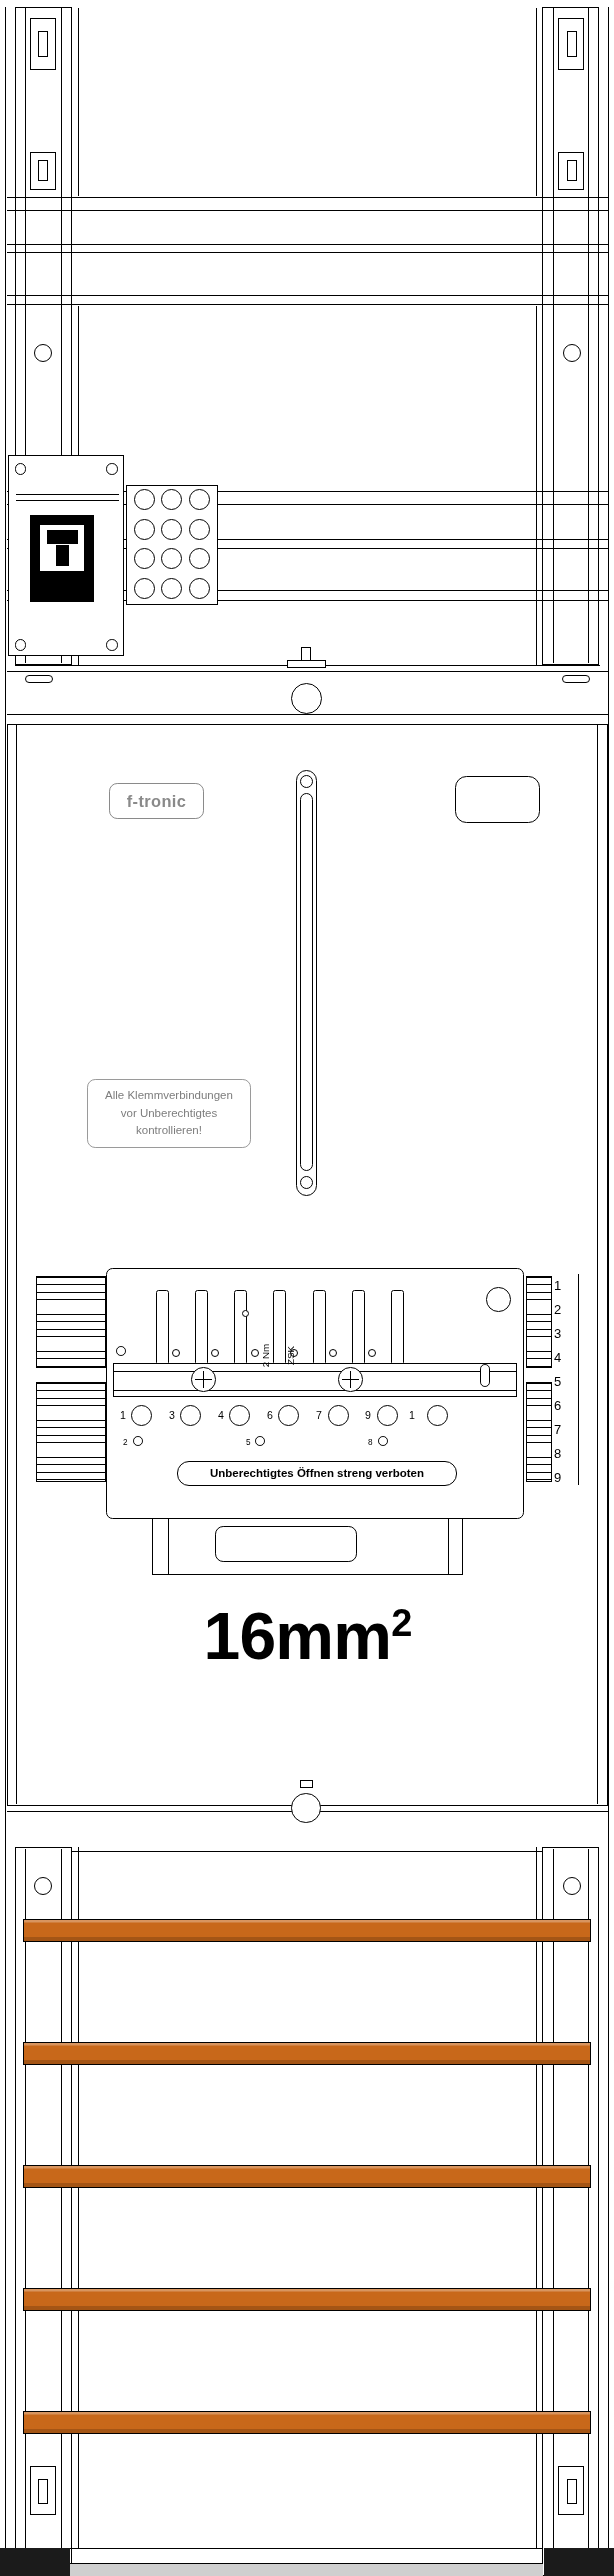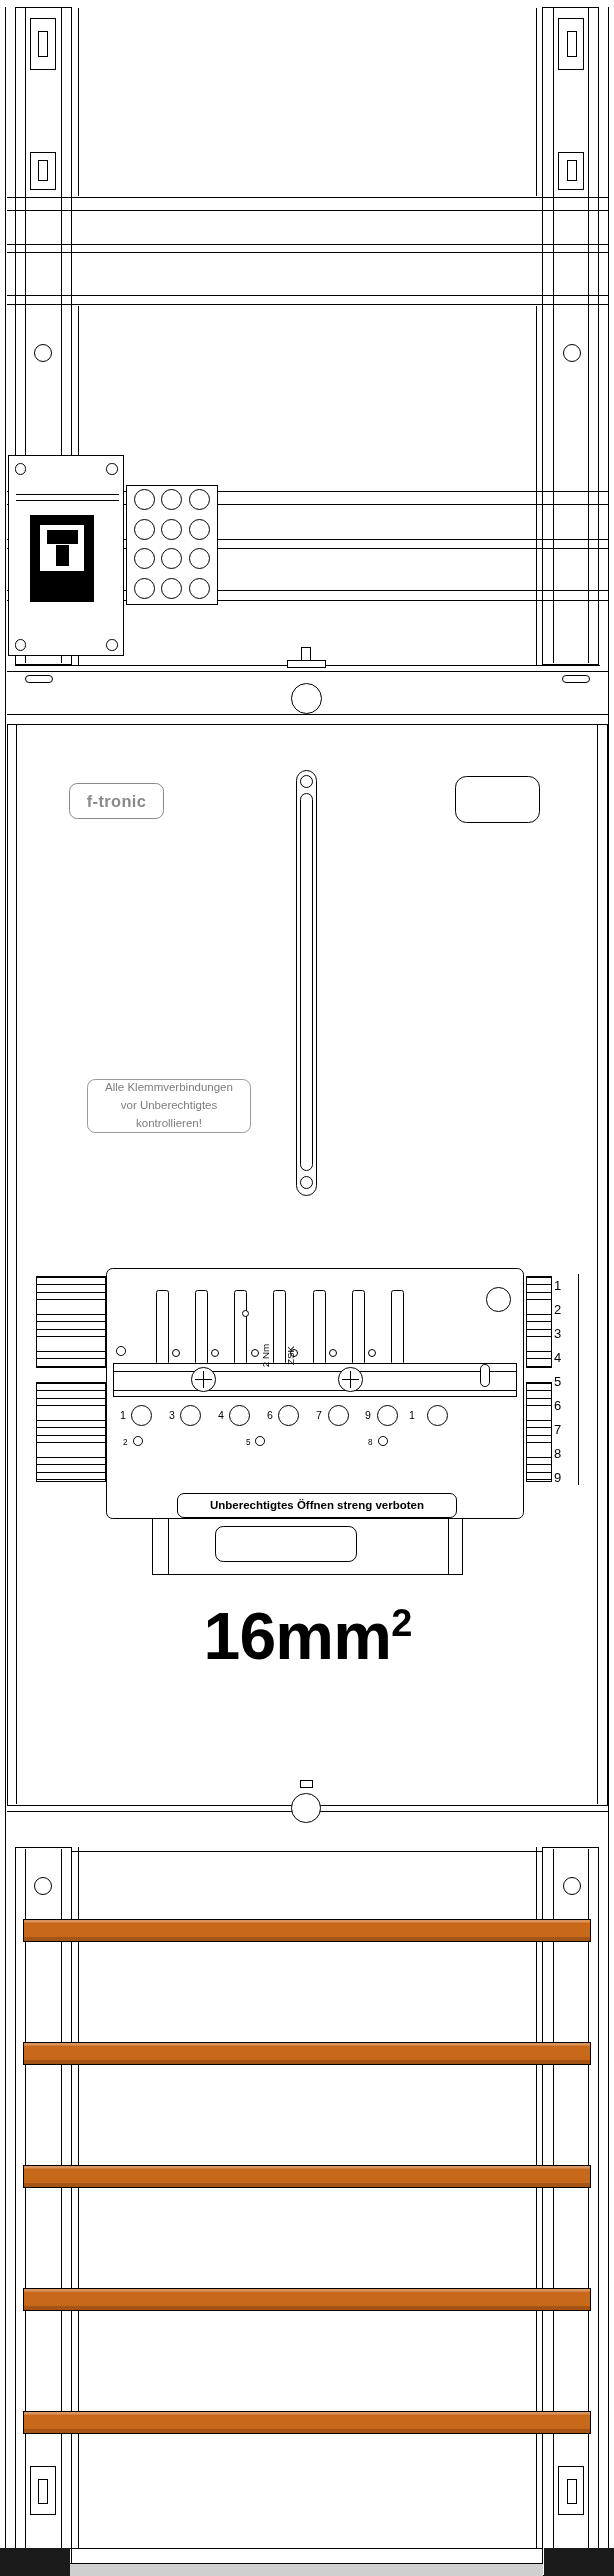--- a/index.html
+++ b/index.html
@@ -16,26 +16,26 @@
          background:repeating-linear-gradient(to bottom,#000 0,#000 0.8px,#fff 0.8px,#fff 7.4px);}
   .busbar{border:0.8px solid #000;
           box-shadow:inset 0 2.5px 0 rgba(255,255,255,.30), inset 0 -4.1px 0 rgba(0,0,0,.18);}
   .num{font-size:10.6px;line-height:1;}
   .numsm{font-size:8.2px;line-height:1;}
   .scale-num{display:block;height:24px;font-size:13px;line-height:24px;}
   .rot{transform:rotate(-90deg);transform-origin:center;font-size:9.8px;line-height:11.5px;
        white-space:nowrap;text-align:center;}
   .badge{border:1.6px solid #8a8a8a;border-radius:8.2px;color:#8a8a8a;
          display:flex;align-items:center;justify-content:center;
-         font-size:16.4px;font-weight:bold;letter-spacing:0.4px;background:#fff;}
+         font-size:16.4px;font-weight:bold;letter-spacing:0.4px;background:#fff;margin-left:40px;}
   .warn{border:0.8px solid #9a9a9a;border-radius:8.2px;color:#7d7d7d;font-size:11.5px;
         line-height:1.55;display:flex;flex-direction:column;align-items:center;
         justify-content:center;text-align:center;background:#fff;}
-  .banner{border:1.2px solid #000;border-radius:7px;display:flex;align-items:center;
-          justify-content:center;font-size:11.5px;font-weight:bold;background:#fff;margin-top:32px;}
+  .banner{border:1.2px solid #000;border-radius:12px;display:flex;align-items:center;
+          justify-content:center;font-size:11.5px;font-weight:bold;background:#fff;}
   .sizeblock{text-align:center;}
   .size-main{font-size:66px;font-weight:bold;line-height:1;letter-spacing:-0.8px;}
   .size-sup{font-size:38px;font-weight:bold;vertical-align:23px;}
   .size-variant{font-size:41px;font-weight:bold;line-height:1;margin-top:8.2px;}
 </style>
 </head>
 <body>
 
 <div class="stage">
 
@@ -126,21 +126,21 @@
     <span>f-tronic</span>
   </div>
 
   <div class="abs b" style="left:455px;top:776px;width:85px;height:47px;border-radius:11.5px"></div>
 
   <div class="abs b" style="left:296px;top:770px;width:21px;height:426px;border-radius:10.6px"></div>
   <div class="abs b1" style="left:300px;top:793px;width:13px;height:378px;border-radius:6.6px"></div>
   <div class="abs b1 circ" style="left:300px;top:775px;width:13px;height:13px"></div>
   <div class="abs b1 circ" style="left:300px;top:1176px;width:13px;height:13px"></div>
 
-  <div class="abs warn" style="left:87px;top:1079px;width:164px;height:54px">
+  <div class="abs warn" style="left:87px;top:1079px;width:164px;height:69px">
     <span>Alle Klemmverbindungen</span>
     <span>vor Unberechtigtes</span>
     <span>kontrollieren!</span>
   </div>
 
   <div class="abs hatch" style="left:36px;top:1276px;width:70px;height:92px;z-index:1"></div>
   <div class="abs hatch" style="left:36px;top:1382px;width:70px;height:100px;z-index:1"></div>
   <div class="abs hatch" style="left:526px;top:1276px;width:26px;height:92px;z-index:1"></div>
   <div class="abs hatch" style="left:526px;top:1382px;width:26px;height:100px;z-index:1"></div>
   <div class="abs" style="left:554px;top:1274px;width:23px;height:214px;z-index:3">

